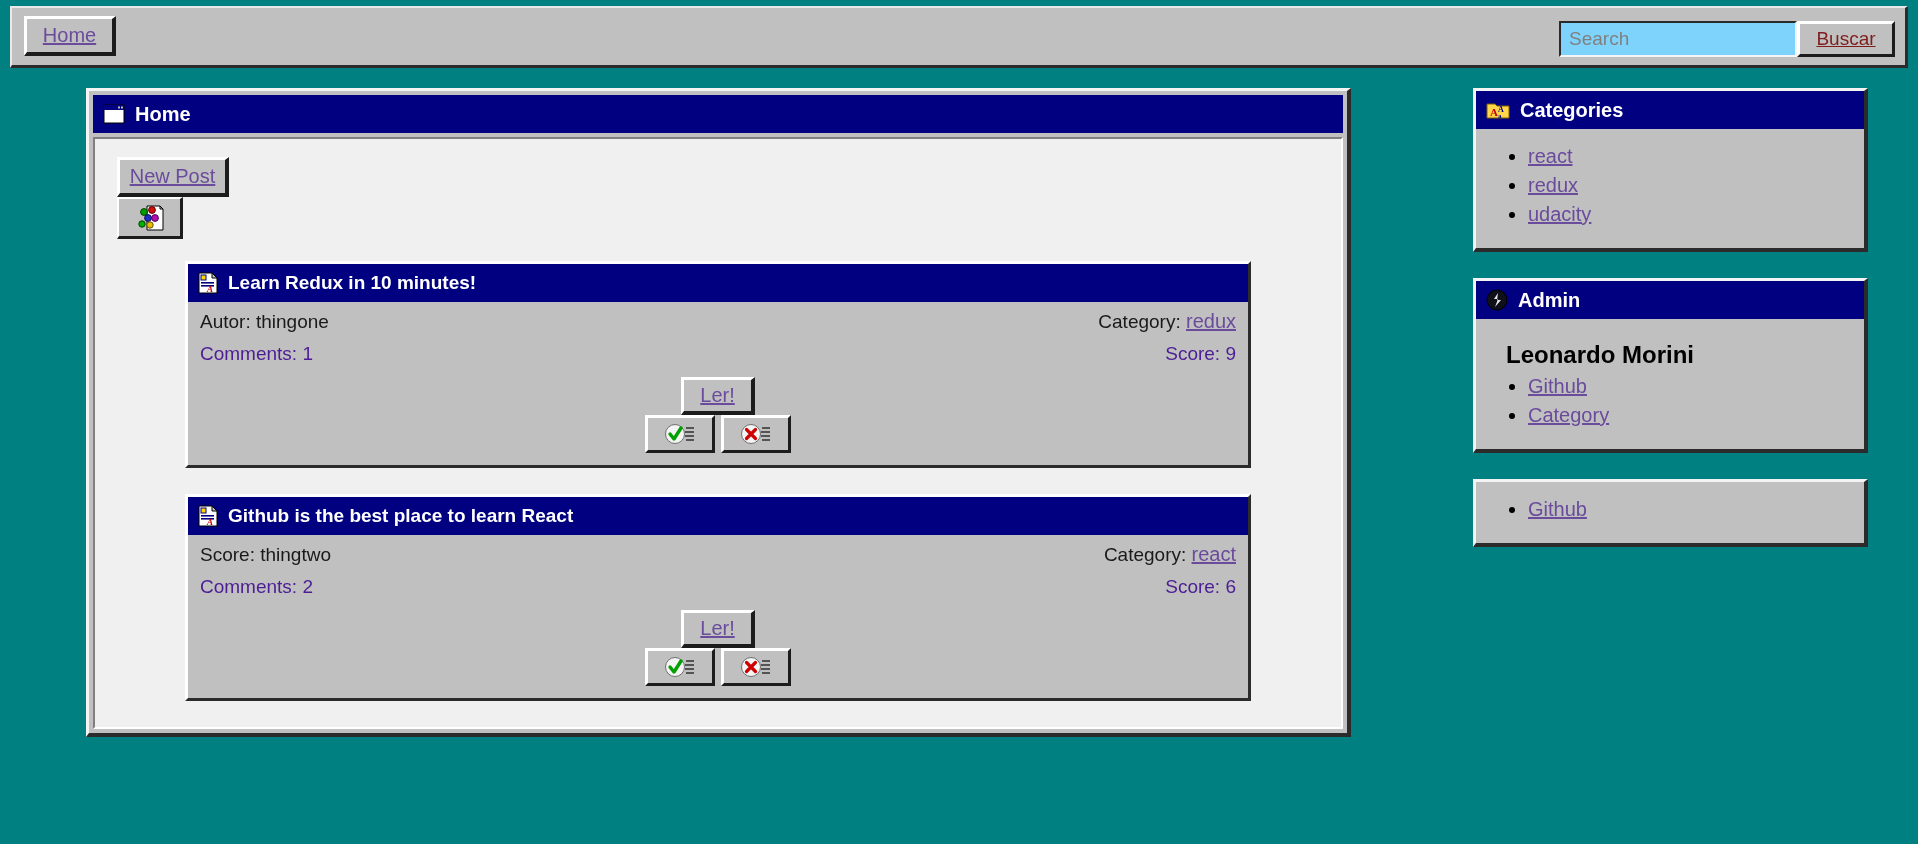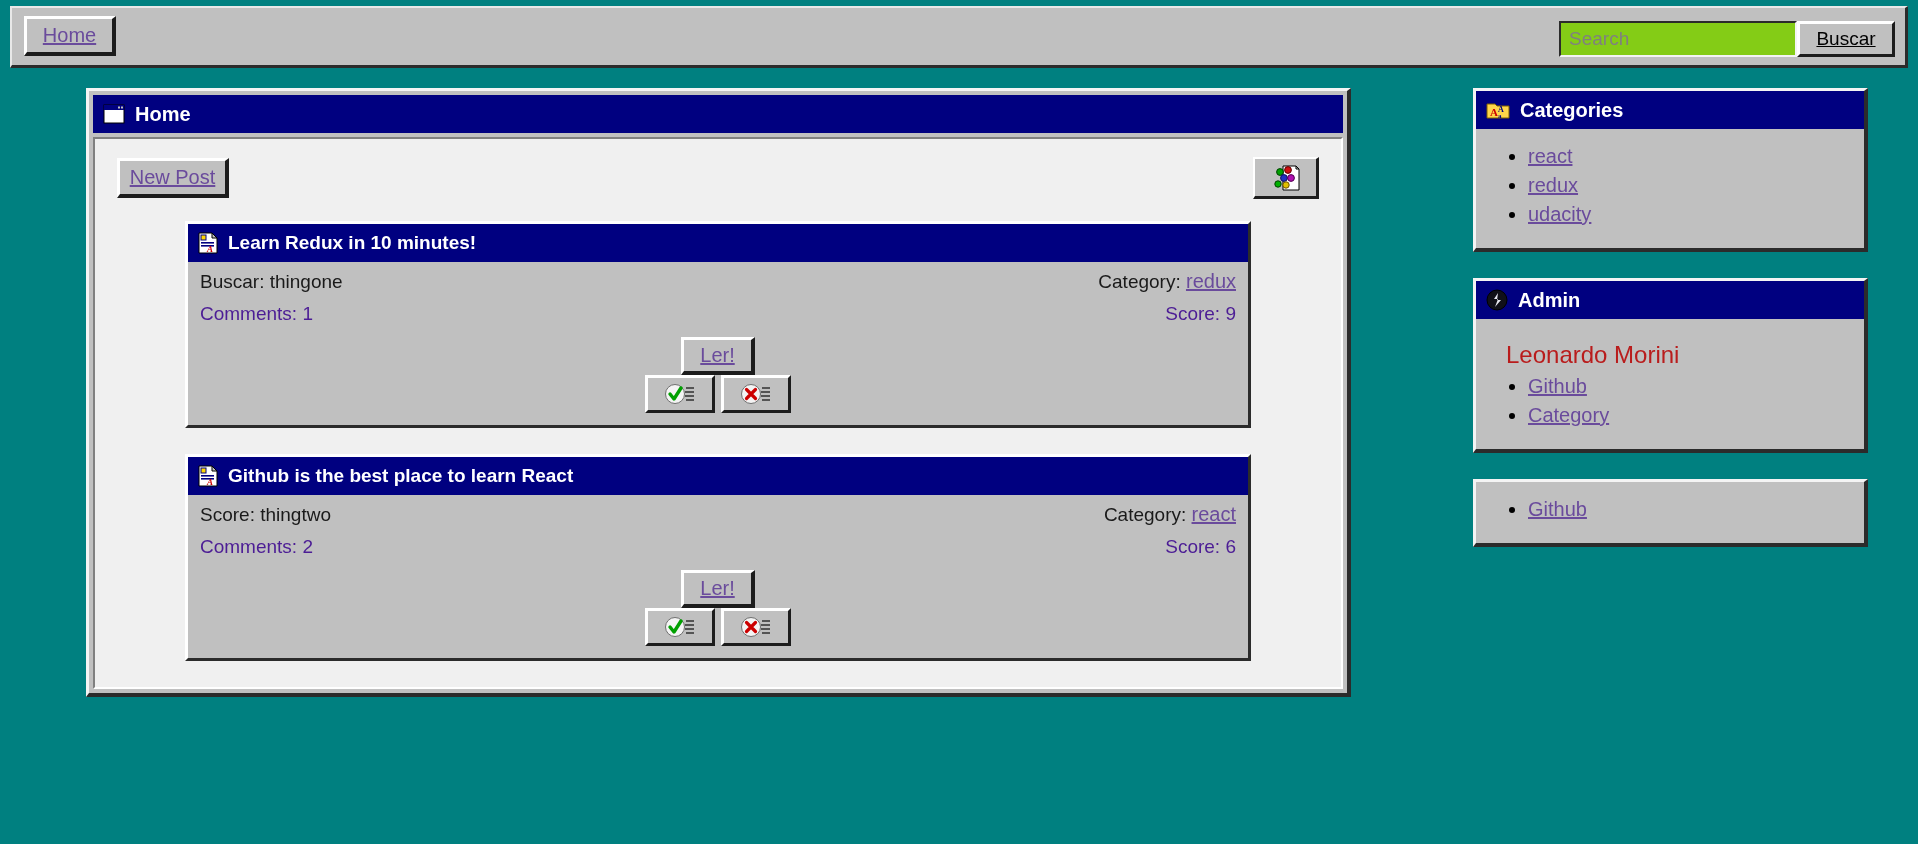--- a/index.html
+++ b/index.html
@@ -47,21 +47,21 @@
   }
   #search-wrap {
     position: absolute;
     right: 10px; top: 13px;
     display: flex;
     align-items: stretch;
     height: 36px;
   }
   #search-input {
     width: 238px;
-    background: #84cc16;
+    background: #7dd3fc;
     border-top: 2px solid #2b2b2b;
     border-left: 2px solid #2b2b2b;
     border-right: 2px solid #f4f4f4;
     border-bottom: 2px solid #f4f4f4;
     font-family: "Liberation Sans", sans-serif;
     font-size: 19px;
     color: #111;
     padding: 0 8px;
     outline: none;
   }
@@ -69,21 +69,21 @@
   #search-button {
     width: 98px;
     border-top: 3px solid #ffffff;
     border-left: 3px solid #ffffff;
     border-right: 3px solid #1c1c1c;
     border-bottom: 3px solid #1c1c1c;
     background: #c0c0c0;
     display: flex; align-items: center; justify-content: center;
     cursor: pointer;
   }
-  #search-button .linktext { color: #000000; font-size: 19px; }
+  #search-button .linktext { color: #7f1d1d; font-size: 19px; }
 
   
   #main-window {
     position: absolute;
     left: 86px; top: 88px;
     width: 1265px;
     background: #c0c0c0;
     border-top: 3px solid #f4f4f4;
     border-left: 3px solid #f4f4f4;
     border-right: 4px solid #2b2b2b;
@@ -105,23 +105,23 @@
     background: #f0f0f0;
     border-top: 2px solid #808080;
     border-left: 2px solid #808080;
     border-right: 2px solid #ffffff;
     border-bottom: 2px solid #ffffff;
     margin-top: 4px;
     padding: 18px 22px 22px 22px;
   }
   #post-toolbar {
     display: flex;
-    align-items: center;
     justify-content: space-between;
     margin-bottom: 22px;
+    flex-direction: column;
   }
   #new-post-button { width: 112px; height: 40px; }
   #sort-button {
     width: 66px; height: 42px;
     border-top: 2px solid #ffffff;
     border-left: 2px solid #ffffff;
     border-right: 3px solid #1c1c1c;
     border-bottom: 3px solid #1c1c1c;
     background: #c0c0c0;
     display: flex; align-items: center; justify-content: center;
@@ -197,22 +197,22 @@
   .panel-body { padding: 10px 6px 16px 6px; }
   .panel ul {
     margin: 6px 0 0 0;
     padding-left: 46px;
     list-style: disc;
   }
   .panel li { margin-bottom: 6px; font-size: 20px; }
   .panel li .linktext { color: #6a4b9c; font-size: 20px; }
   .panel-heading {
     font-size: 24px;
-    font-weight: normal;
-    color: #b91c1c;
+    font-weight: bold;
+    color: #000000;
     margin: 12px 0 6px 24px;
   }
   svg { display: block; }
 </style>
 </head>
 <body>
 
 <div id="toolbar">
   <div id="home-button" class="btn98">
     <span class="linktext">Home</span>
@@ -271,21 +271,21 @@
             <rect x="3" y="3" width="5" height="5" fill="#ffd700" stroke="#000080"></rect>
             <rect x="3" y="10" width="13" height="1.6" fill="#000080"></rect>
             <rect x="3" y="13" width="13" height="1.6" fill="#000080"></rect>
             <text x="9" y="20" font-size="9" fill="#cc0000" font-family="Liberation Serif, serif" font-style="italic" font-weight="bold">A</text>
           </svg>
         </span>
         <span>Learn Redux in 10 minutes!</span>
       </div>
       <div class="post-body">
         <div class="post-row">
-          <span>Buscar: thingone</span>
+          <span>Autor: thingone</span>
           <span>
             <span>Category:</span>
             <span class="linktext">redux</span>
           </span>
         </div>
         <div class="post-row meta2">
           <span>Comments: 1</span>
           <span>Score: 9</span>
         </div>
         <div class="post-actions">

